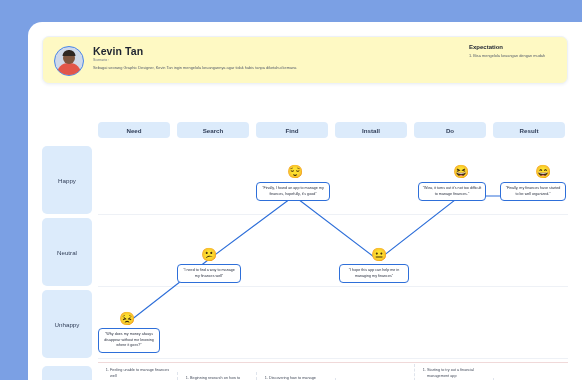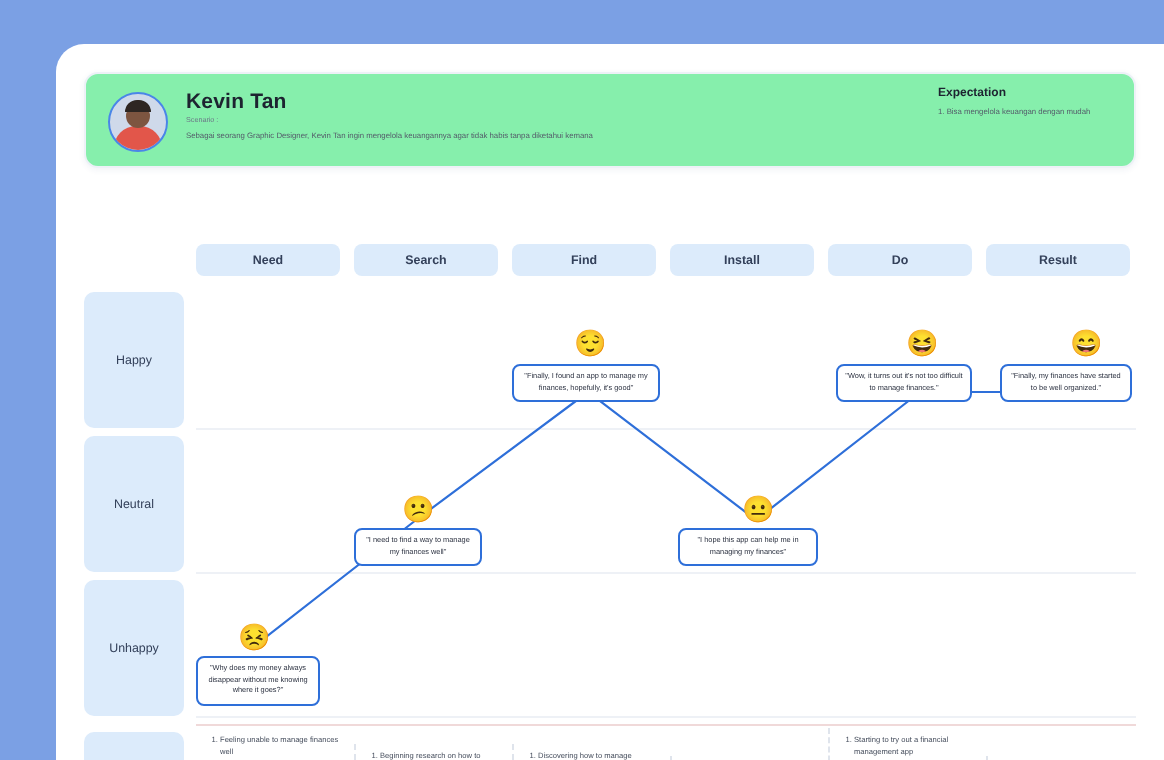--- a/index.html
+++ b/index.html
@@ -20,21 +20,21 @@
     background: #ffffff;
     border-radius: 14px 0 0 0;
     overflow: hidden;
   }
 
   
   .header {
     position: absolute;
     left: 14px; top: 14px;
     width: 526px; height: 48px;
-    background: #86efac;
+    background: #fef9c3;
     border: 1px solid #edf1f7;
     border-radius: 7px;
     box-shadow: 0 1px 3px rgba(40,70,130,.07);
   }
   .avatar {
     position: absolute; left: 11px; top: 9px;
     width: 30px; height: 30px; border-radius: 50%;
     border: 1.6px solid #4a86e8;
     background: #cfd9ea;
     overflow: hidden;

